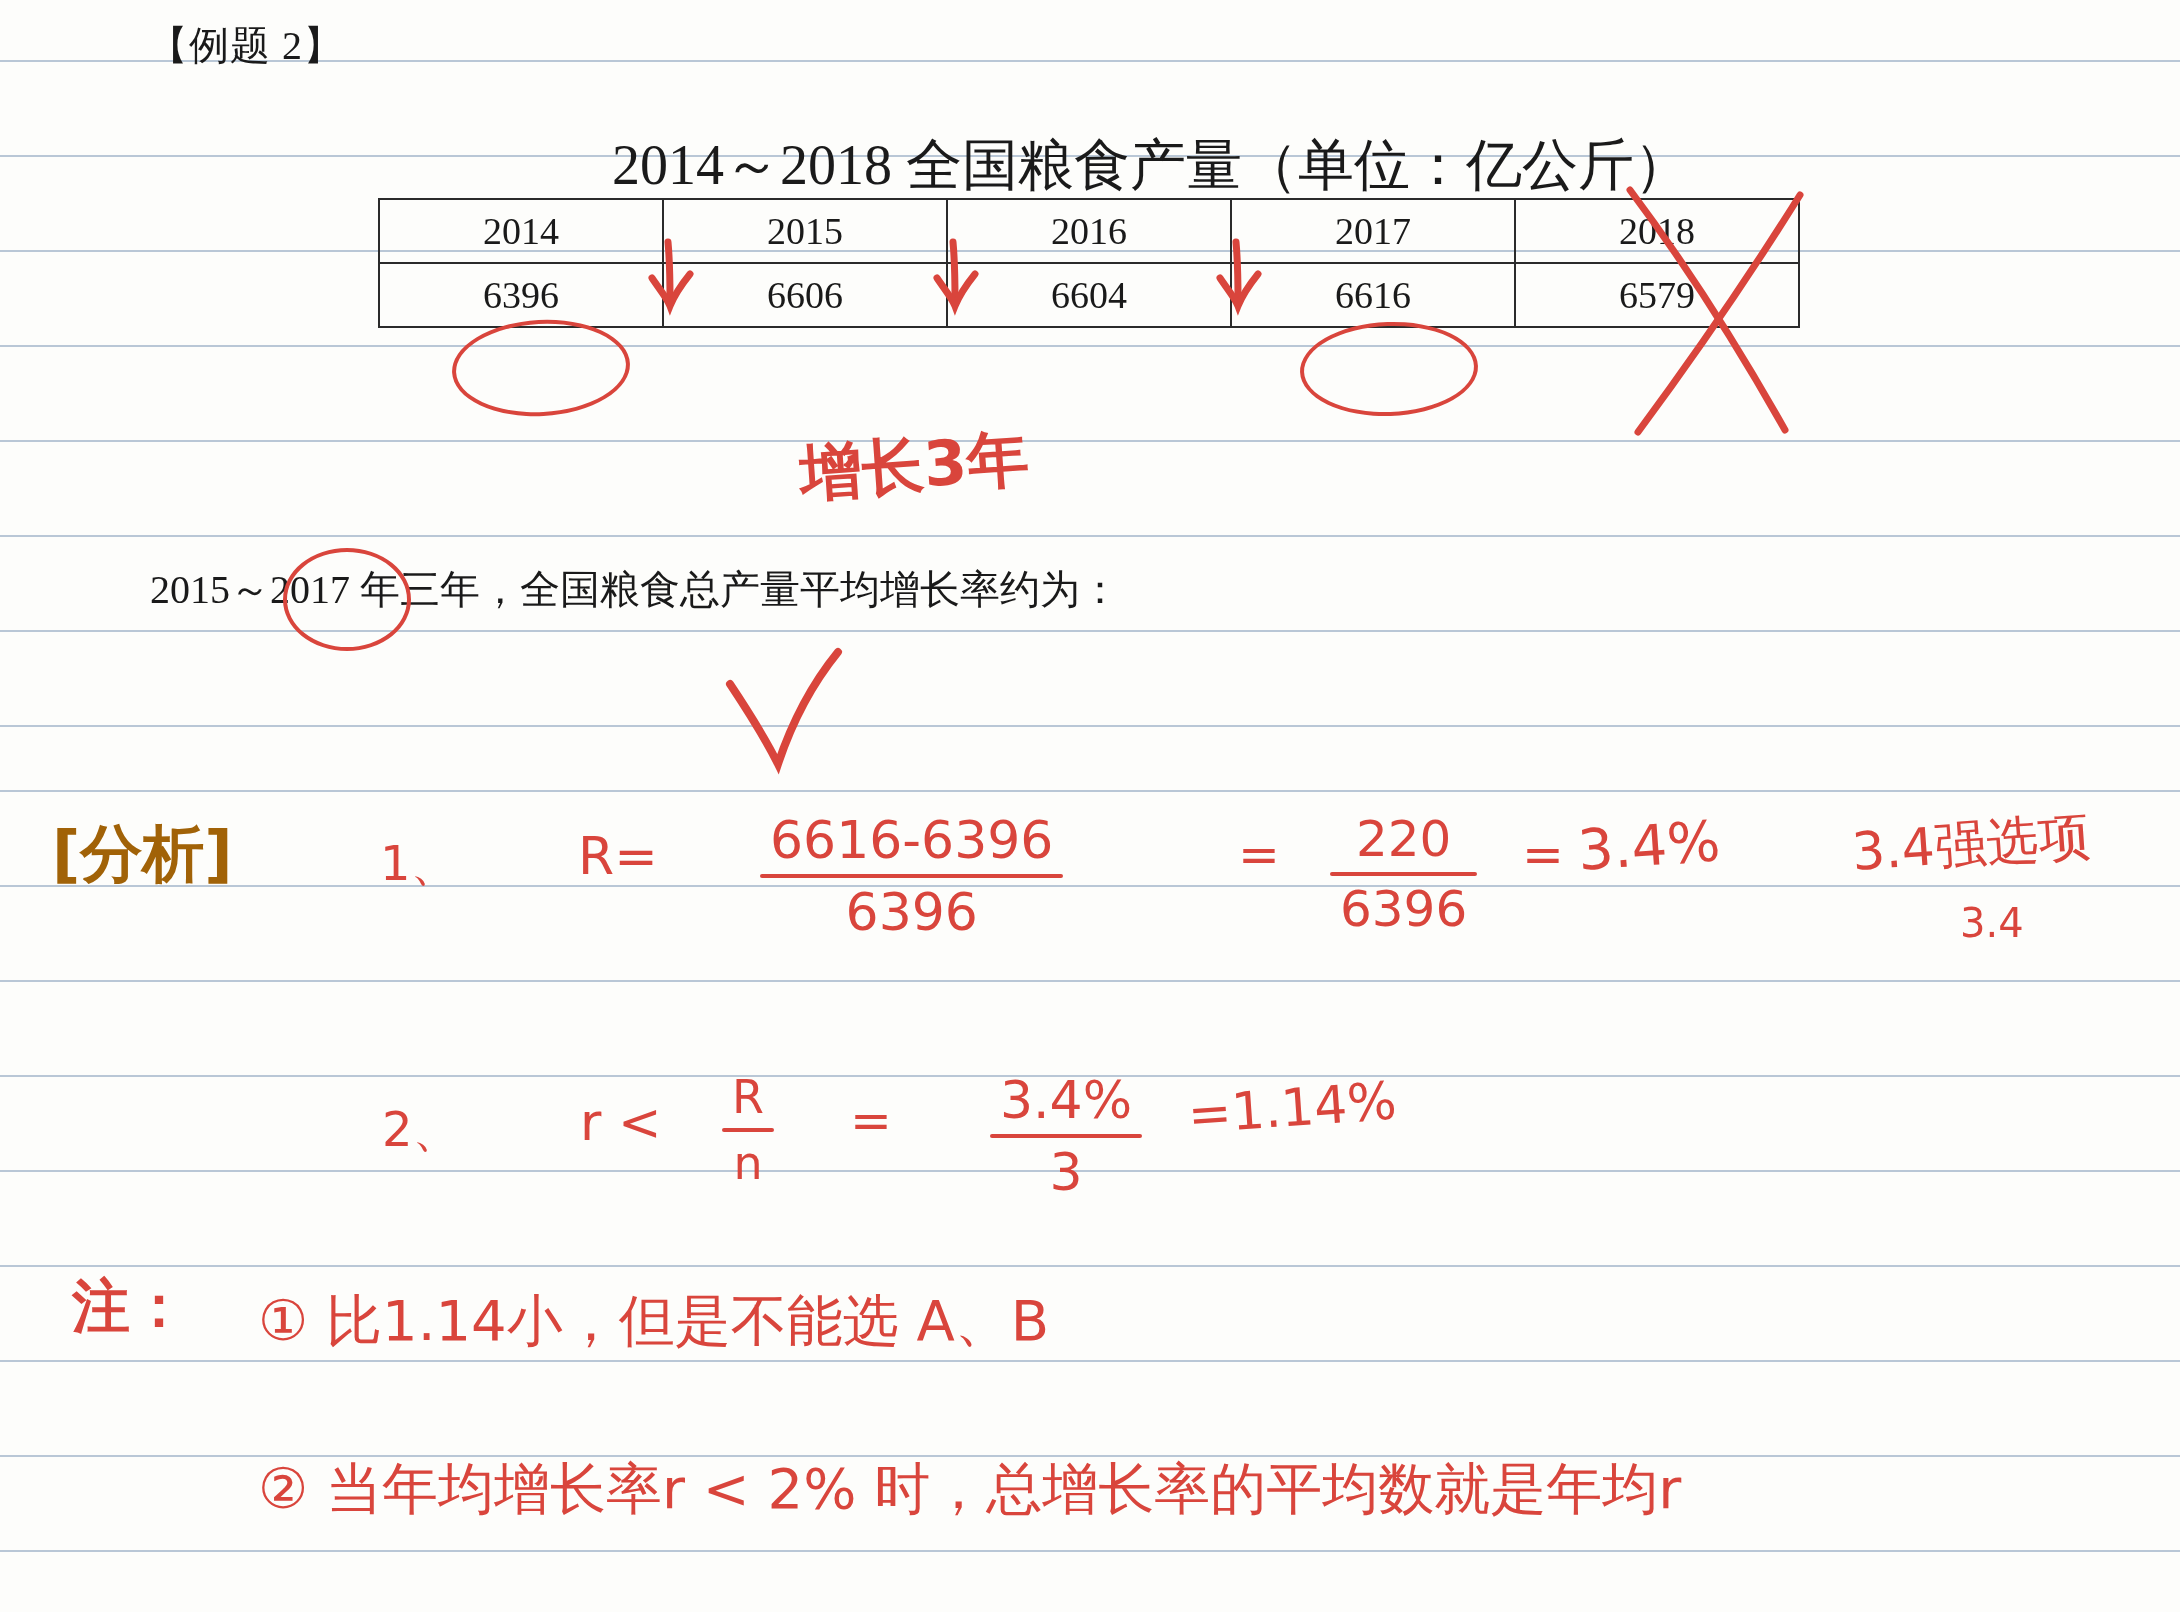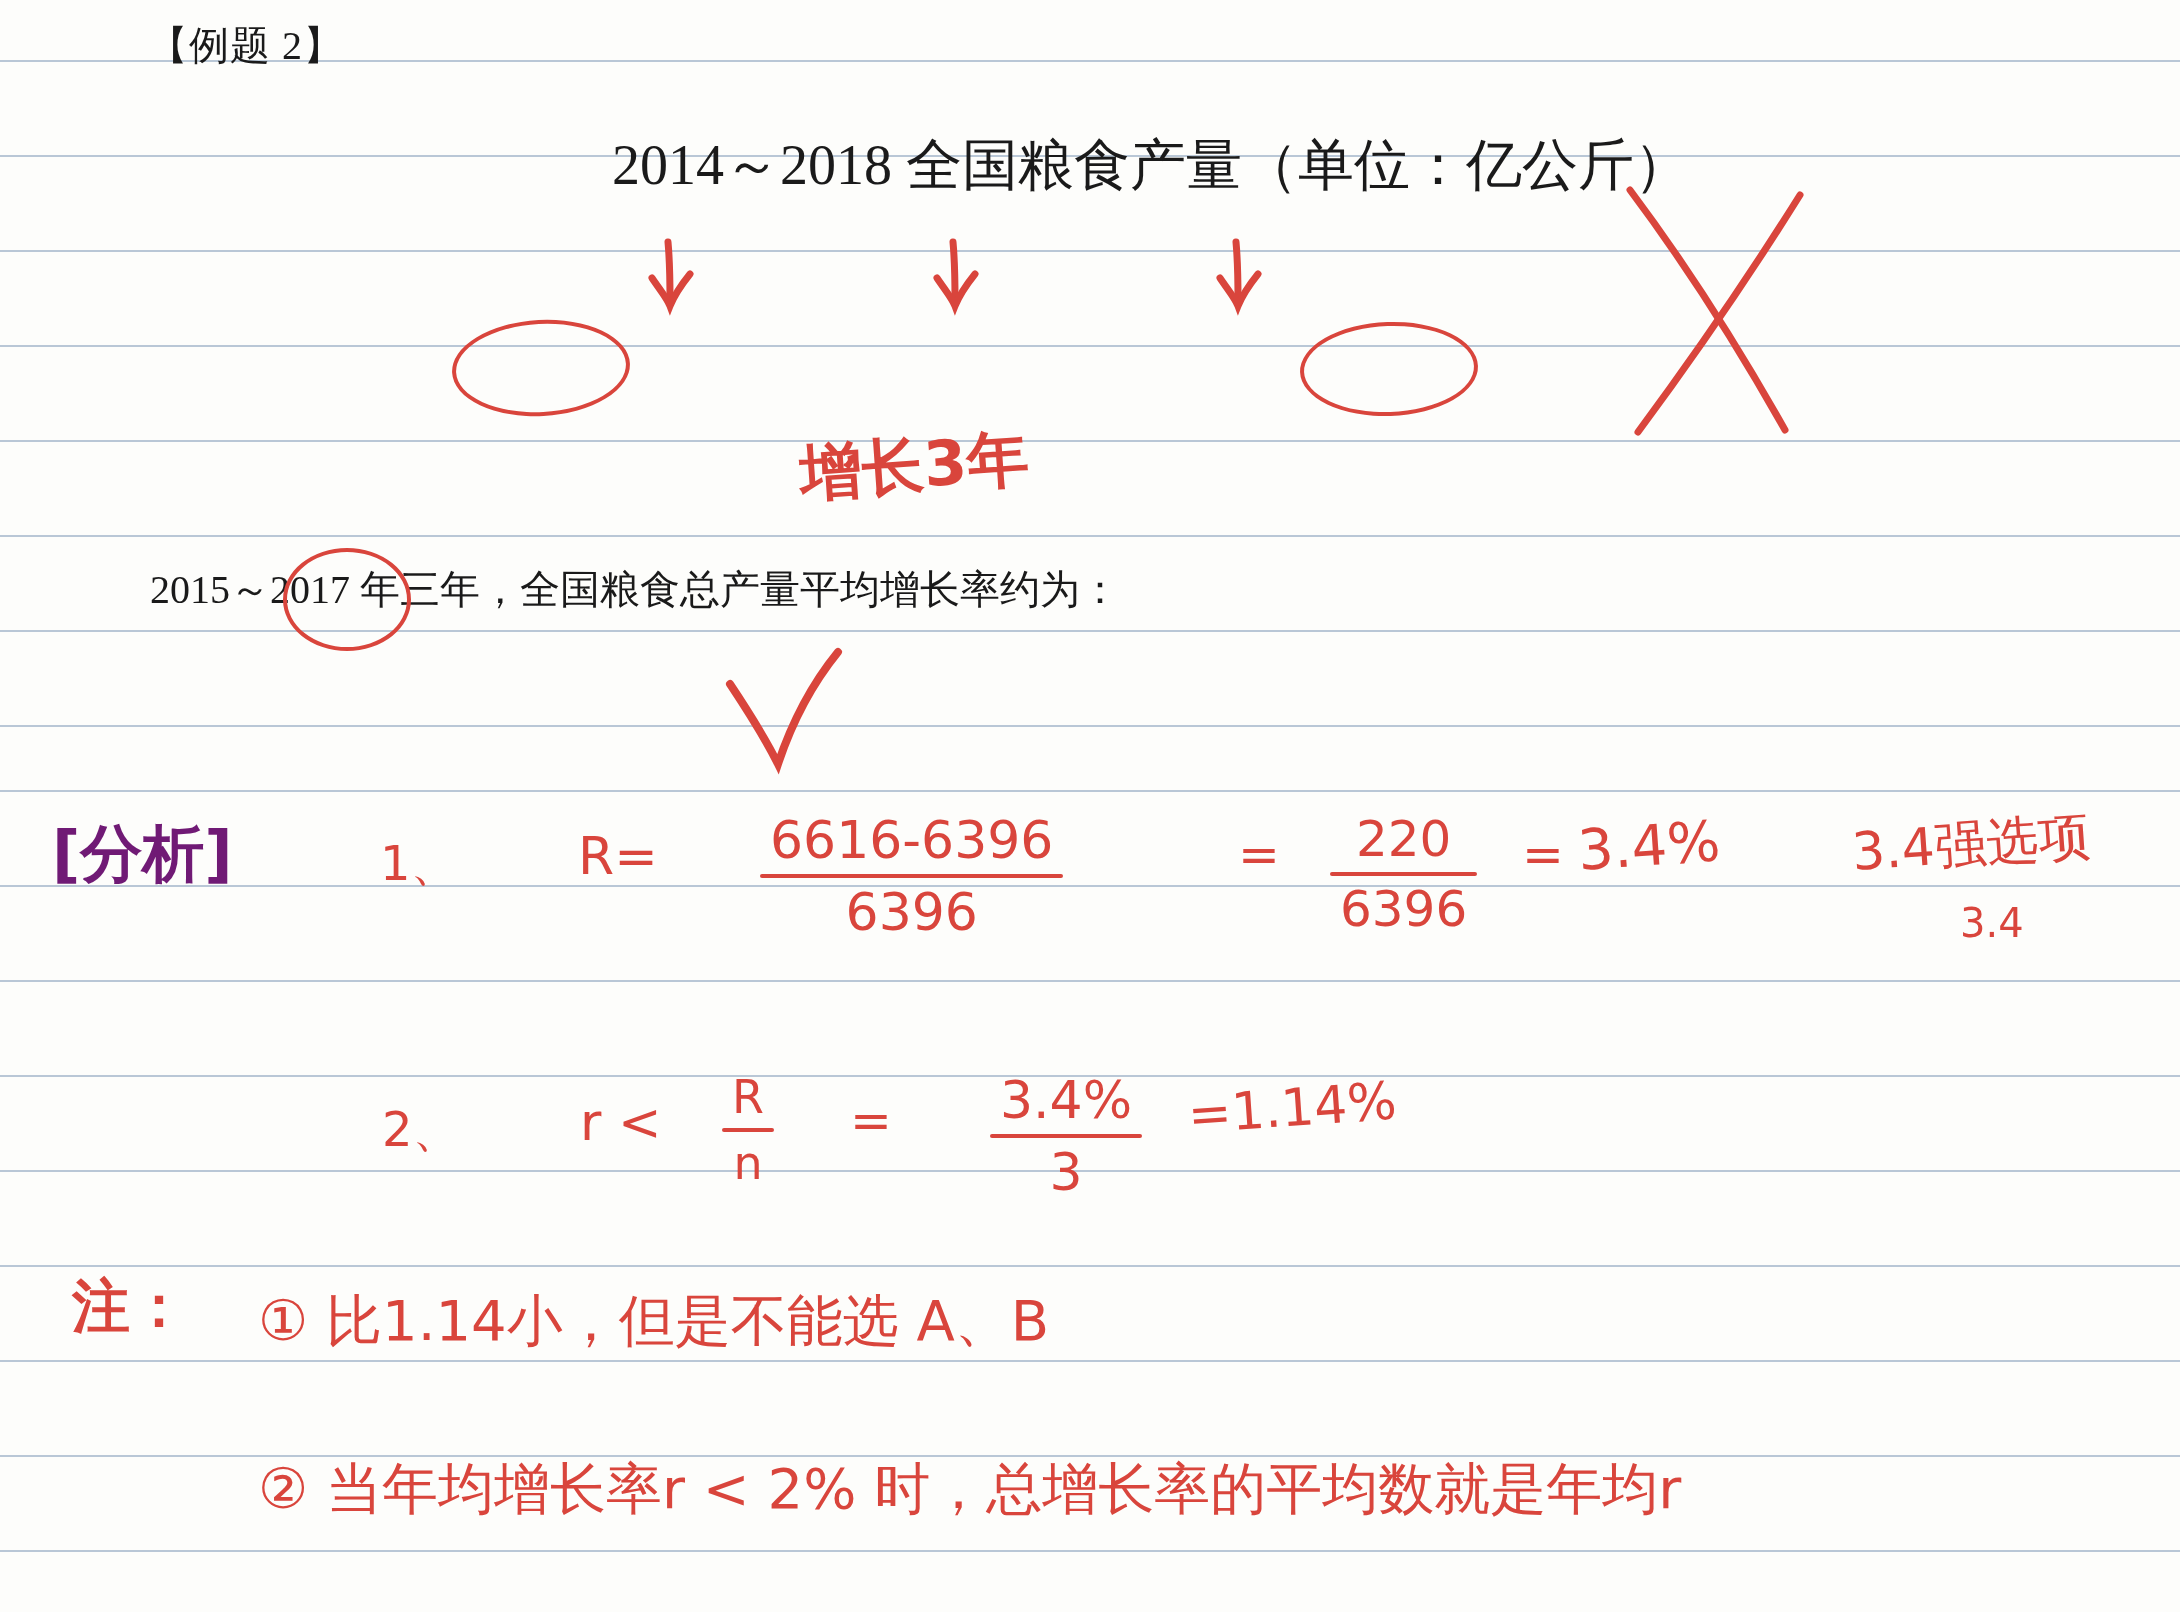--- a/index.html
+++ b/index.html
@@ -75,21 +75,21 @@
   .opt-b { margin-right: 160px; }
   .opt-c { margin-right: 120px; }
 
   
   .hand {
     position: absolute;
     font-family: "DejaVu Sans", sans-serif;
     color: #d9453c;
     white-space: nowrap;
   }
-  .hand.blue { color: #701a75; }
+  .hand.blue { color: #a16207; }
   .hw-slant { transform: rotate(-4deg); transform-origin: left center; }
 
   
   .ellipse {
     position: absolute;
     border: 4px solid #d9453c;
     border-radius: 50%;
   }
 
   
@@ -143,20 +143,38 @@
   <div class="rule-line" style="top:345px;"></div>
   <div class="rule-line" style="top:440px;"></div>
   <div class="rule-line" style="top:535px;"></div>
   <div class="rule-line" style="top:630px;"></div>
   <div class="rule-line" style="top:725px;"></div>
 
   <div class="ex-title">【例题 2】</div>
 
   <div class="tbl-caption">2014～2018 全国粮食产量（单位：亿公斤）</div>
 
+  <table class="grain">
+    <tbody>
+        <tr>
+      <td>2014</td>
+      <td>2015</td>
+      <td>2016</td>
+      <td>2017</td>
+      <td>2018</td>
+    </tr>
+    <tr>
+      <td>6396</td>
+      <td>6606</td>
+      <td>6604</td>
+      <td>6616</td>
+      <td>6579</td>
+    </tr>
+  </tbody>
+    </table>
 
   <svg class="ink" style="left:640px; top:238px;" width="60" height="80" viewBox="0 0 60 80">
     <path d="M28 4 C30 26, 30 42, 30 62" stroke="#d9453c" stroke-width="7" fill="none" stroke-linecap="round"></path>
     <path d="M12 40 C20 52, 27 60, 30 68 C34 58, 42 46, 50 36" stroke="#d9453c" stroke-width="7" fill="none" stroke-linecap="round"></path>
   </svg>
   <svg class="ink" style="left:925px; top:238px;" width="60" height="80" viewBox="0 0 60 80">
     <path d="M28 4 C30 26, 30 42, 30 62" stroke="#d9453c" stroke-width="7" fill="none" stroke-linecap="round"></path>
     <path d="M12 40 C20 52, 27 60, 30 68 C34 58, 42 46, 50 36" stroke="#d9453c" stroke-width="7" fill="none" stroke-linecap="round"></path>
   </svg>
   <svg class="ink" style="left:1208px; top:238px;" width="60" height="80" viewBox="0 0 60 80">

